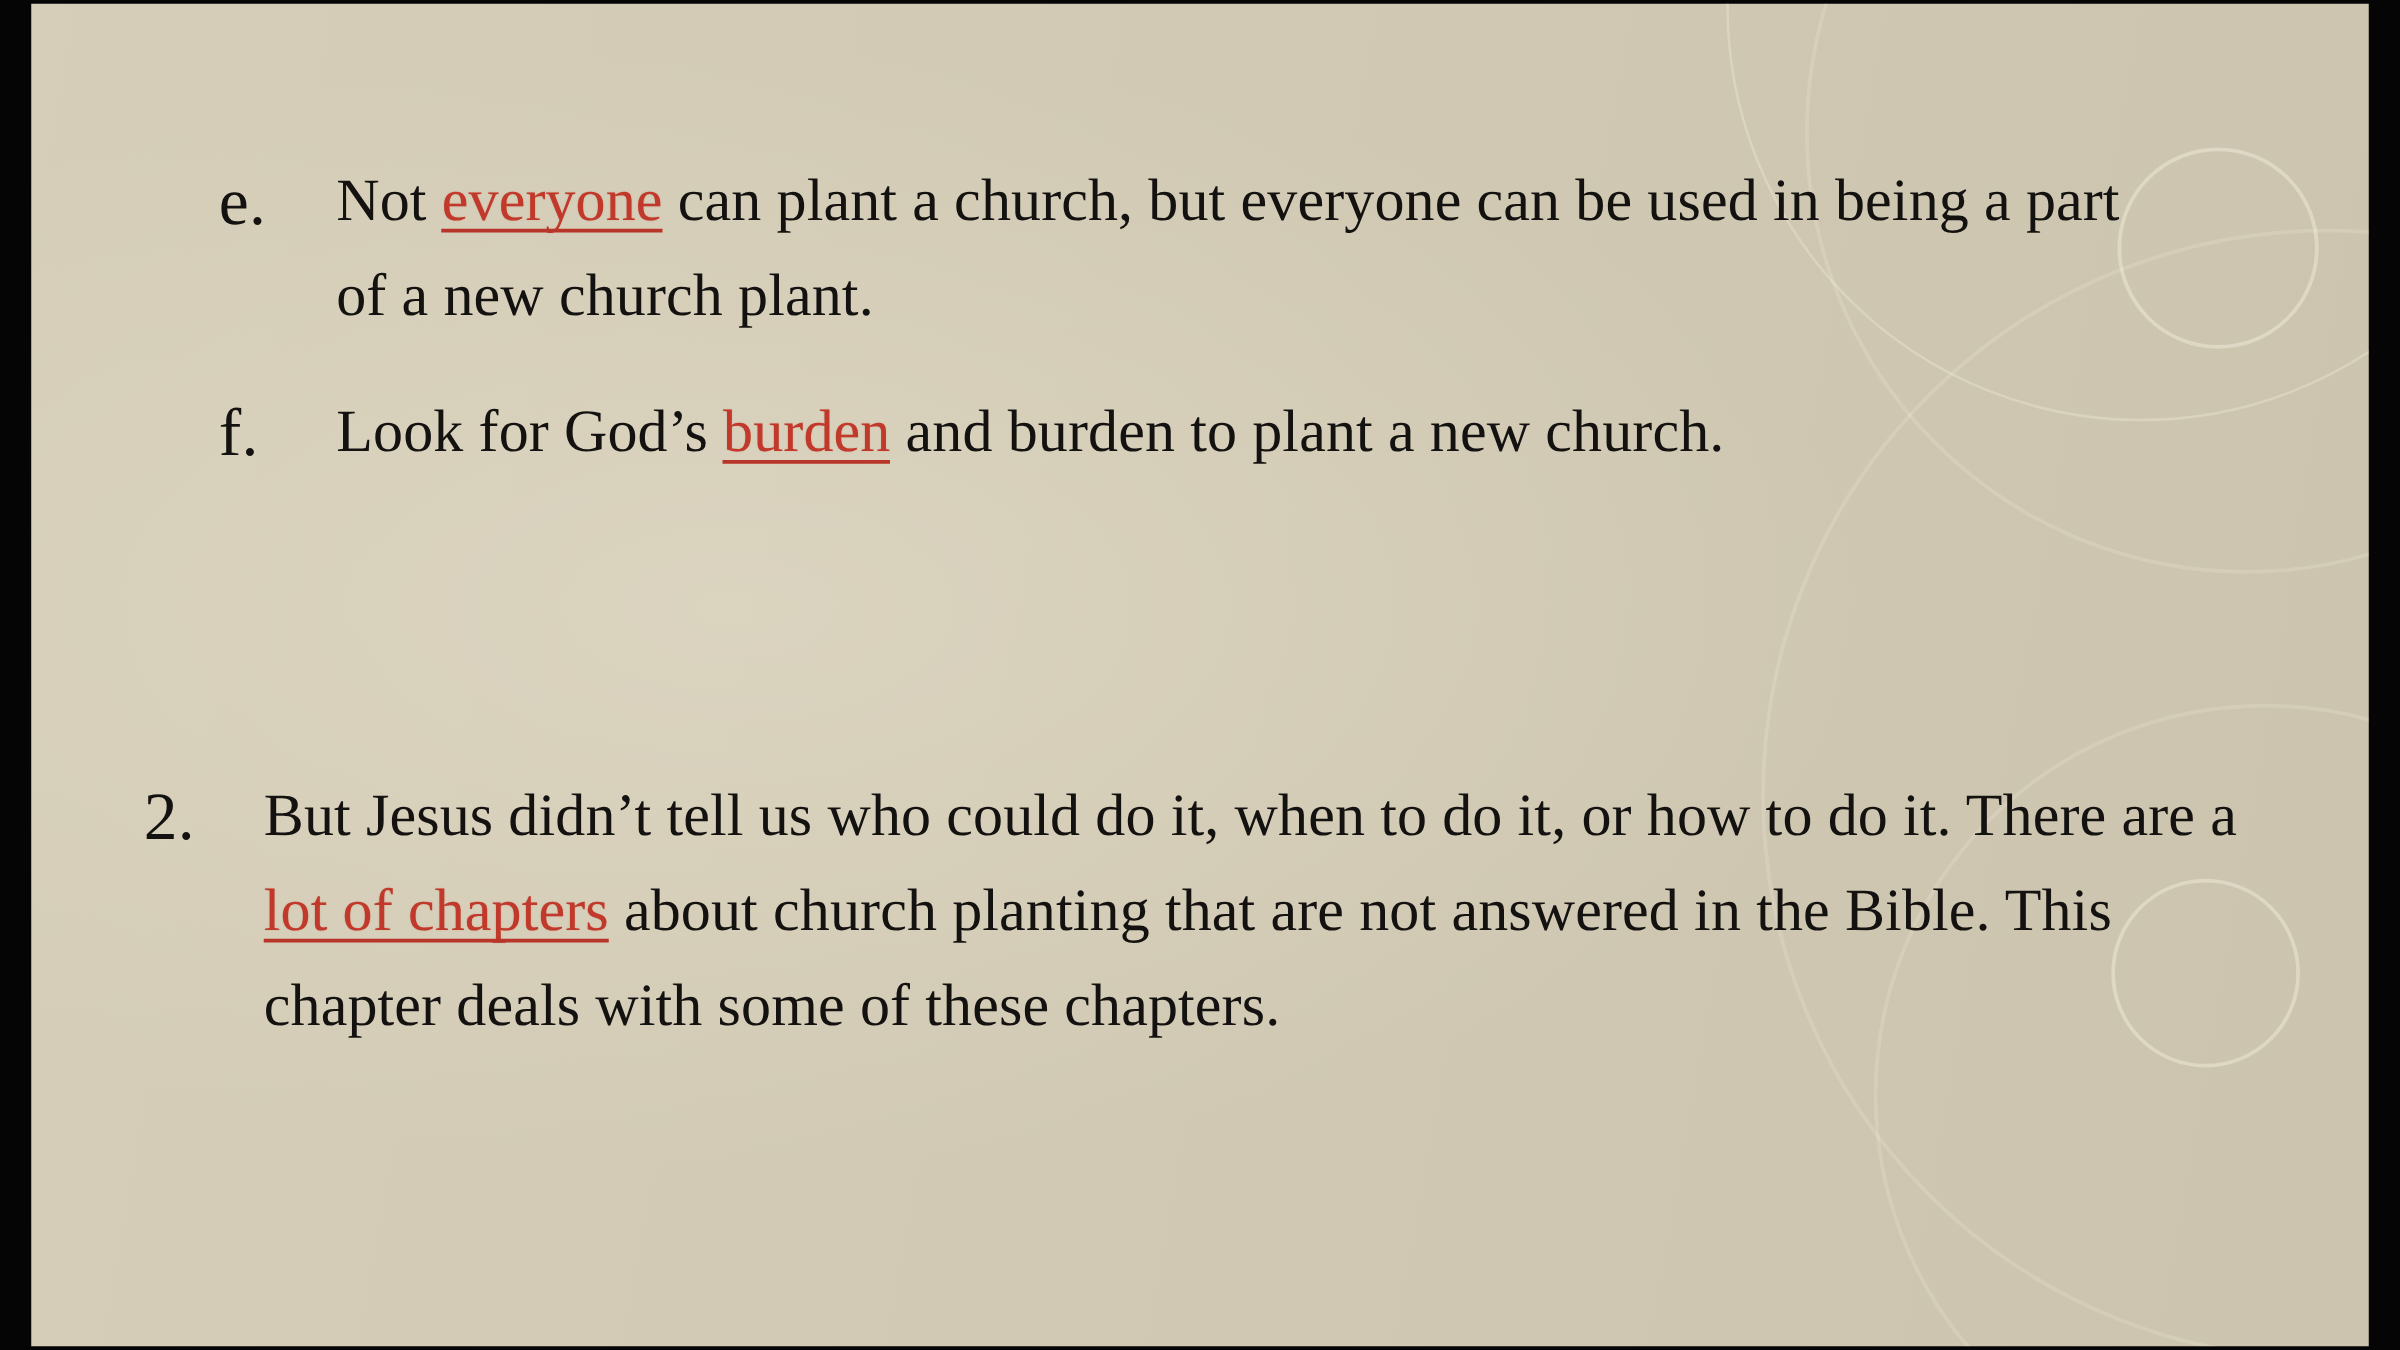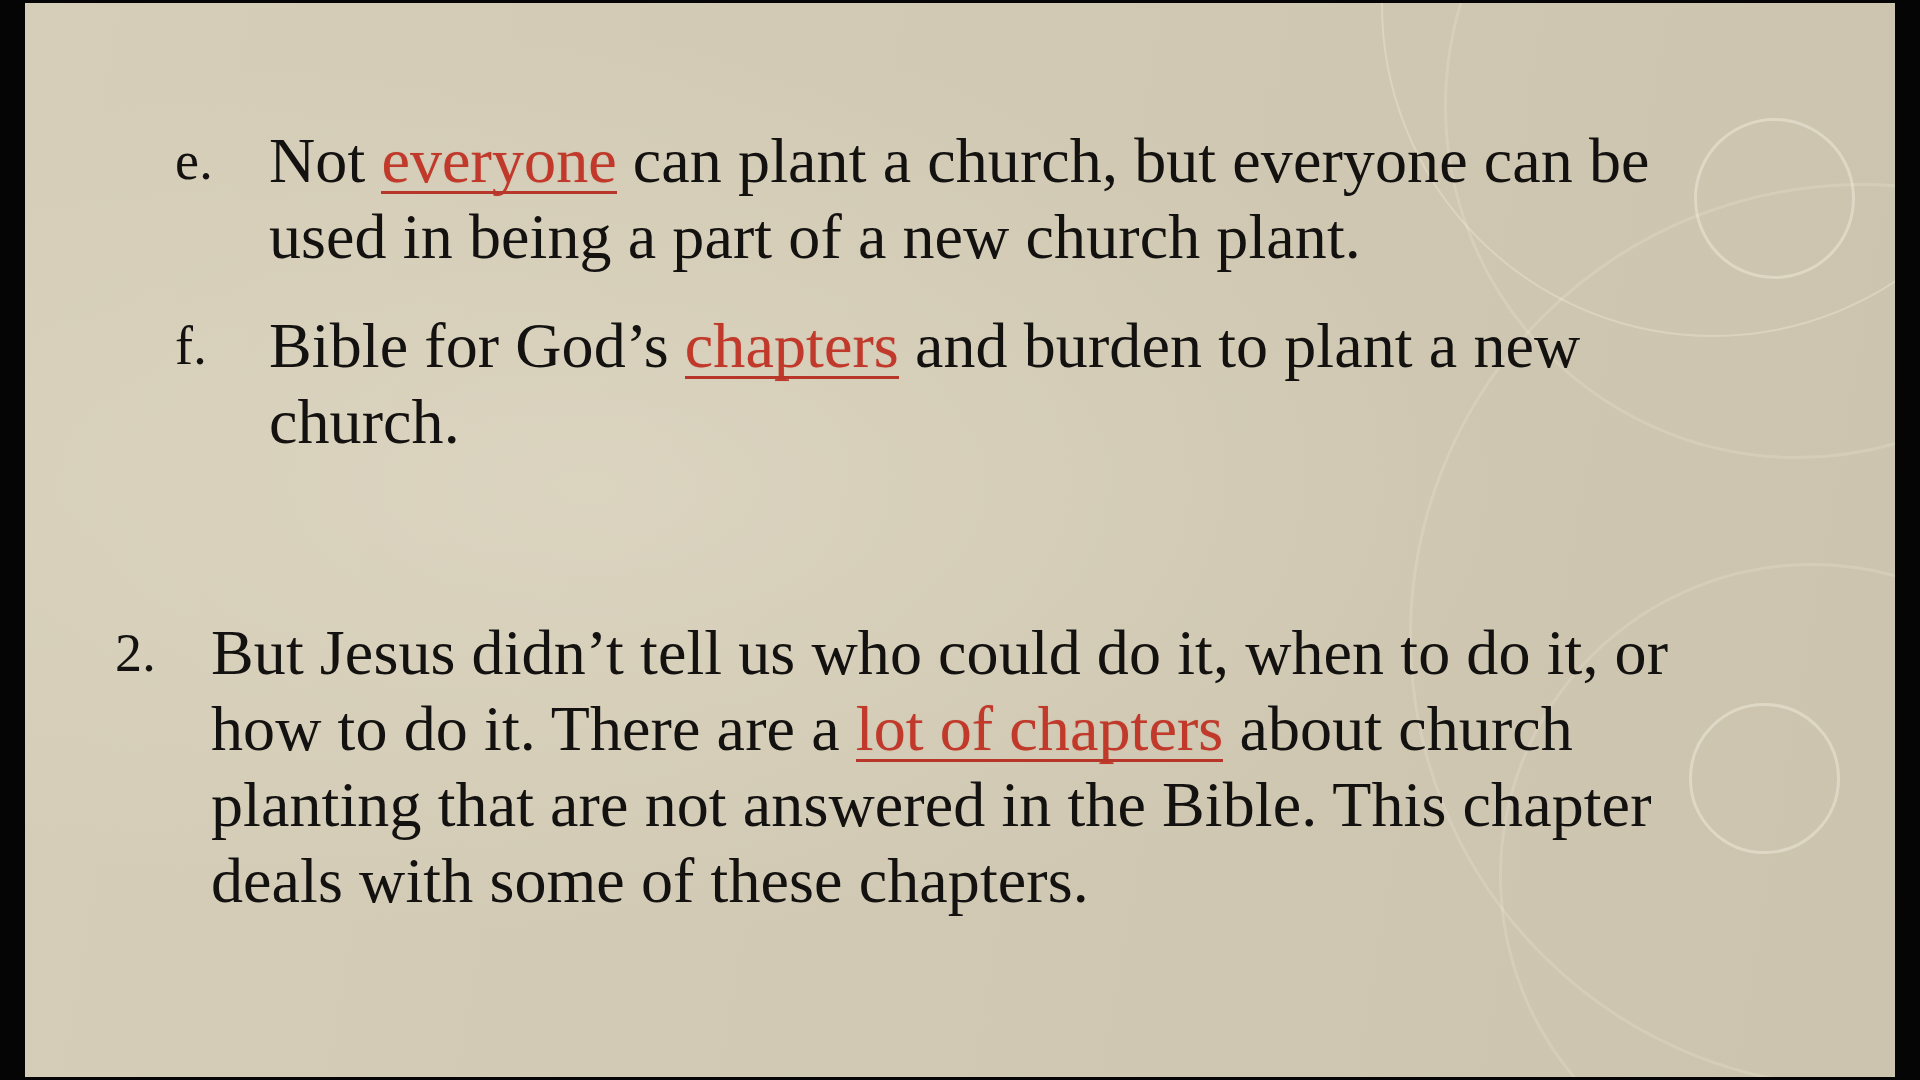--- a/index.html
+++ b/index.html
@@ -80,21 +80,21 @@
   .marker {
     flex: 0 0 auto;
     text-align: left;
     font-size: 54px;
     line-height: 76px;
     letter-spacing: 0.2px;
     white-space: nowrap;
   }
   .item-text {
     flex: 1 1 auto;
-    font-size: 64px;
+    font-size: 48px;
     line-height: 76px;
     letter-spacing: 0.1px;
   }
 
   
   #item-e { left: 150px; top: 120px;  width: 1590px; }
   #item-f { left: 150px; top: 305px;  width: 1590px; }
   #item-e .marker, #item-f .marker { width: 94px; }
   #item-e .item-text, #item-f .item-text { max-width: 1460px; }
 
@@ -138,21 +138,21 @@
 
     <div id="content">
 
       <div class="list-item" id="item-e">
         <span class="marker">e.</span>
         <span class="item-text"><span>Not </span><span class="hl">everyone</span><span> can plant a church, but everyone can be used in being a part of a new church plant.</span></span>
       </div>
 
       <div class="list-item" id="item-f">
         <span class="marker">f.</span>
-        <span class="item-text"><span>Bible for God’s </span><span class="hl">chapters</span><span> and burden to plant a new church.</span></span>
+        <span class="item-text"><span>Look for God’s </span><span class="hl">burden</span><span> and burden to plant a new church.</span></span>
       </div>
 
       <div class="list-item" id="item-2">
         <span class="marker">2.</span>
         <span class="item-text"><span>But Jesus didn’t tell us who could do it, when to do it, or how to do it.  There are a </span><span class="hl">lot of chapters</span><span> about church planting that are not answered in the Bible. This chapter deals with some of these chapters.</span></span>
       </div>
 
     </div>
 
   </div>

